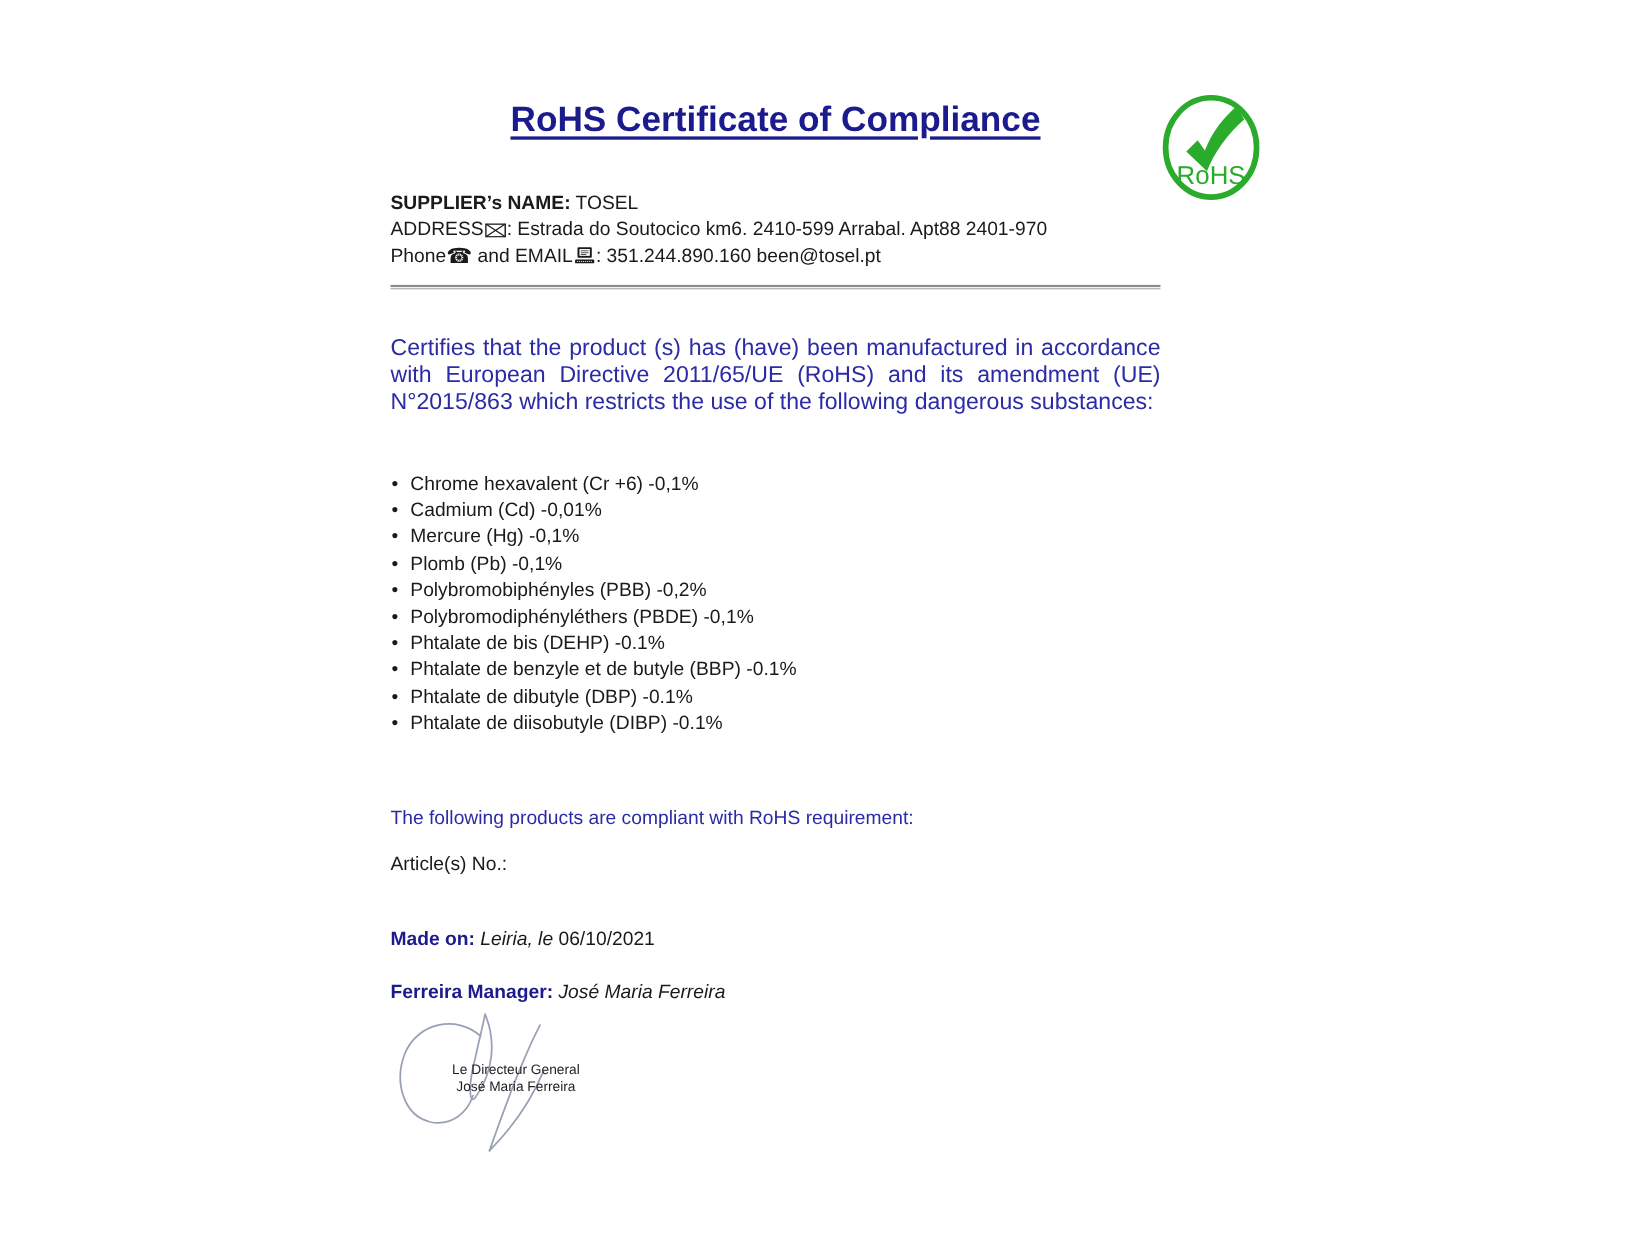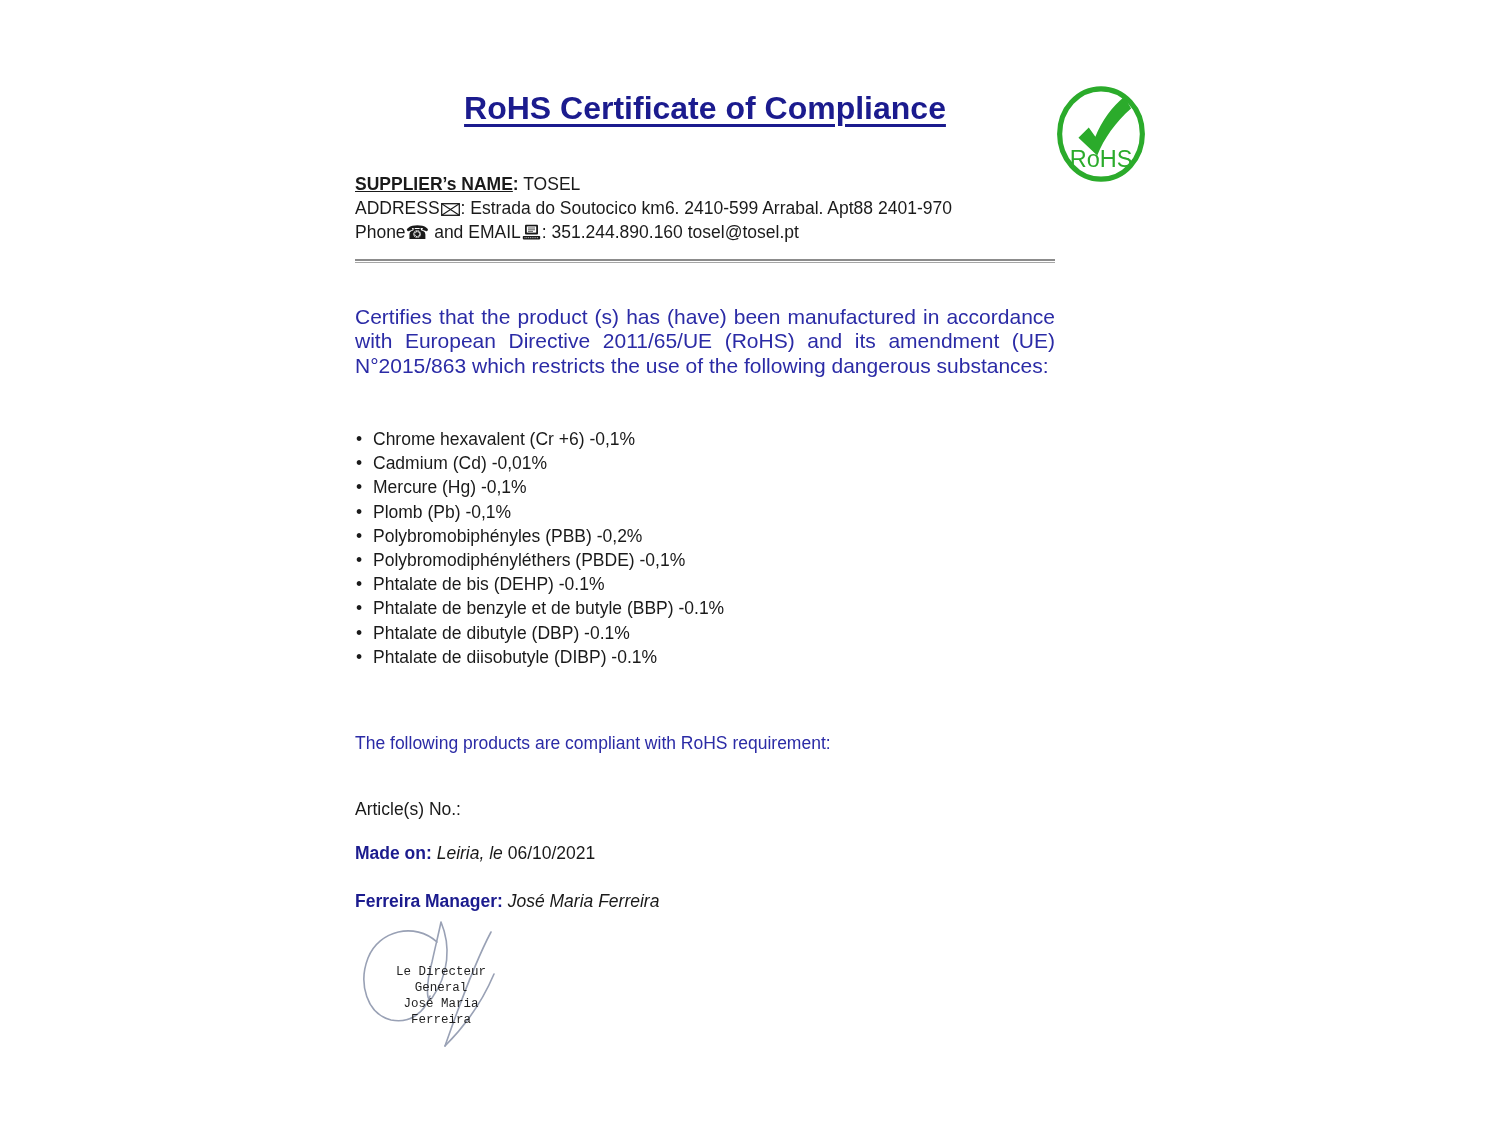--- a/index.html
+++ b/index.html
@@ -18,21 +18,21 @@
     color:#1b1b8e;
     letter-spacing:0px;
   }
   .doc-title span{
     text-decoration:underline;
     text-decoration-thickness:3px;
     text-underline-offset:5px;
   }
   .rohs-logo{position:absolute;left:1054px;top:84px;width:94px;height:100px;}
   .supplier{position:absolute;left:355px;top:172px;font-size:17.5px;line-height:24px;color:#1a1a1a;}
-  .supplier .lbl-underline{font-weight:bold;text-decoration:underline;}
+  .supplier .lbl-underline{font-weight:bold;}
   .supplier .lbl-bold{font-weight:bold;}
   .inline-icon{display:inline-block;vertical-align:-2px;margin:0 1px;}
   .phone-glyph{font-family:"DejaVu Sans", sans-serif;font-size:19px;vertical-align:-1px;}
   .divider{
     position:absolute;left:355px;top:259px;width:700px;height:1px;
     border-top:2px solid #8c8c8c;border-bottom:1px solid #a6a6a6;
   }
   .cert-paragraph{
     position:absolute;left:355px;top:305px;width:700px;
     font-size:21px;line-height:24.3px;
@@ -45,35 +45,35 @@
     font-size:17.5px;line-height:24.2px;color:#1a1a1a;
   }
   .substance-list li{position:relative;padding-left:17px;}
   .substance-list li::before{content:"•";position:absolute;left:0;top:0;}
   .compliance-statement{
     position:absolute;left:355px;top:733px;width:700px;
     font-size:17.5px;color:#2b2ba6;
   }
   .articles-label{
     position:absolute;left:355px;top:775px;width:700px;
-    font-size:17.5px;color:#1a1a1a;margin-top:24px;
+    font-size:17.5px;color:#1a1a1a;
   }
   .made-on,.tech-manager{
     position:absolute;left:355px;width:700px;
     font-size:17.5px;color:#1a1a1a;
   }
   .made-on{top:843px;}
   .tech-manager{top:891px;}
   .navy-bold{font-weight:bold;color:#1b1b8e;}
   .italic{font-style:italic;}
   .signature{position:absolute;left:357px;top:918px;width:200px;height:140px;}
   .signature-strokes{position:absolute;left:0;top:0;width:160px;height:135px;}
   .signature-text{
-    position:absolute;left:24px;top:46px;width:120px;
-    font-family:Liberation Mono, monospace;
+    position:absolute;left:52px;top:46px;width:120px;
+    font-family:Liberation Sans, sans-serif;
     font-size:12.5px;line-height:16px;color:#1f1f1f;
     text-align:center;
   }
 </style>
 </head>
 <body>
 
 <div class="page">
 
   <div class="doc-title">
@@ -96,21 +96,21 @@
           <path d="M0.7 0.7 L18.3 12.3 M18.3 0.7 L0.7 12.3" stroke="#1a1a1a" stroke-width="1.1" fill="none"></path>
         </svg><span>: Estrada do Soutocico km6. 2410-599 Arrabal. Apt88 2401-970</span>
     </div>
     <div>
       <span>Phone</span><span class="phone-glyph">☎</span><span> and EMAIL</span><svg class="inline-icon" width="19" height="16" viewBox="0 0 19 16">
           <rect x="3" y="0.8" width="13" height="9.6" rx="1" fill="#1a1a1a"></rect>
           <rect x="4.8" y="2.4" width="9.4" height="6.2" fill="#ffffff"></rect>
           <path d="M6 4 h7 M6 5.8 h7 M6 7.4 h5" stroke="#1a1a1a" stroke-width="0.7"></path>
           <rect x="0.8" y="12" width="17.4" height="3.4" rx="0.8" fill="#1a1a1a"></rect>
           <path d="M2.5 13.7 h14" stroke="#ffffff" stroke-width="0.8" stroke-dasharray="1 0.8"></path>
-        </svg><span>: 351.244.890.160 tosel@tosel.pt</span>
+        </svg><span>: 351.244.890.160 been@tosel.pt</span>
     </div>
   </div>
 
   <div class="divider"></div>
 
   <div class="cert-paragraph">Certifies that the product (s) has (have) been manufactured in accordance with European Directive 2011/65/UE (RoHS) and its amendment (UE) N°2015/863 which restricts the use of the following dangerous substances:</div>
 
   <ul class="substance-list">
     <li>Chrome hexavalent (Cr +6) -0,1%</li>
     <li>Cadmium (Cd) -0,01%</li>

